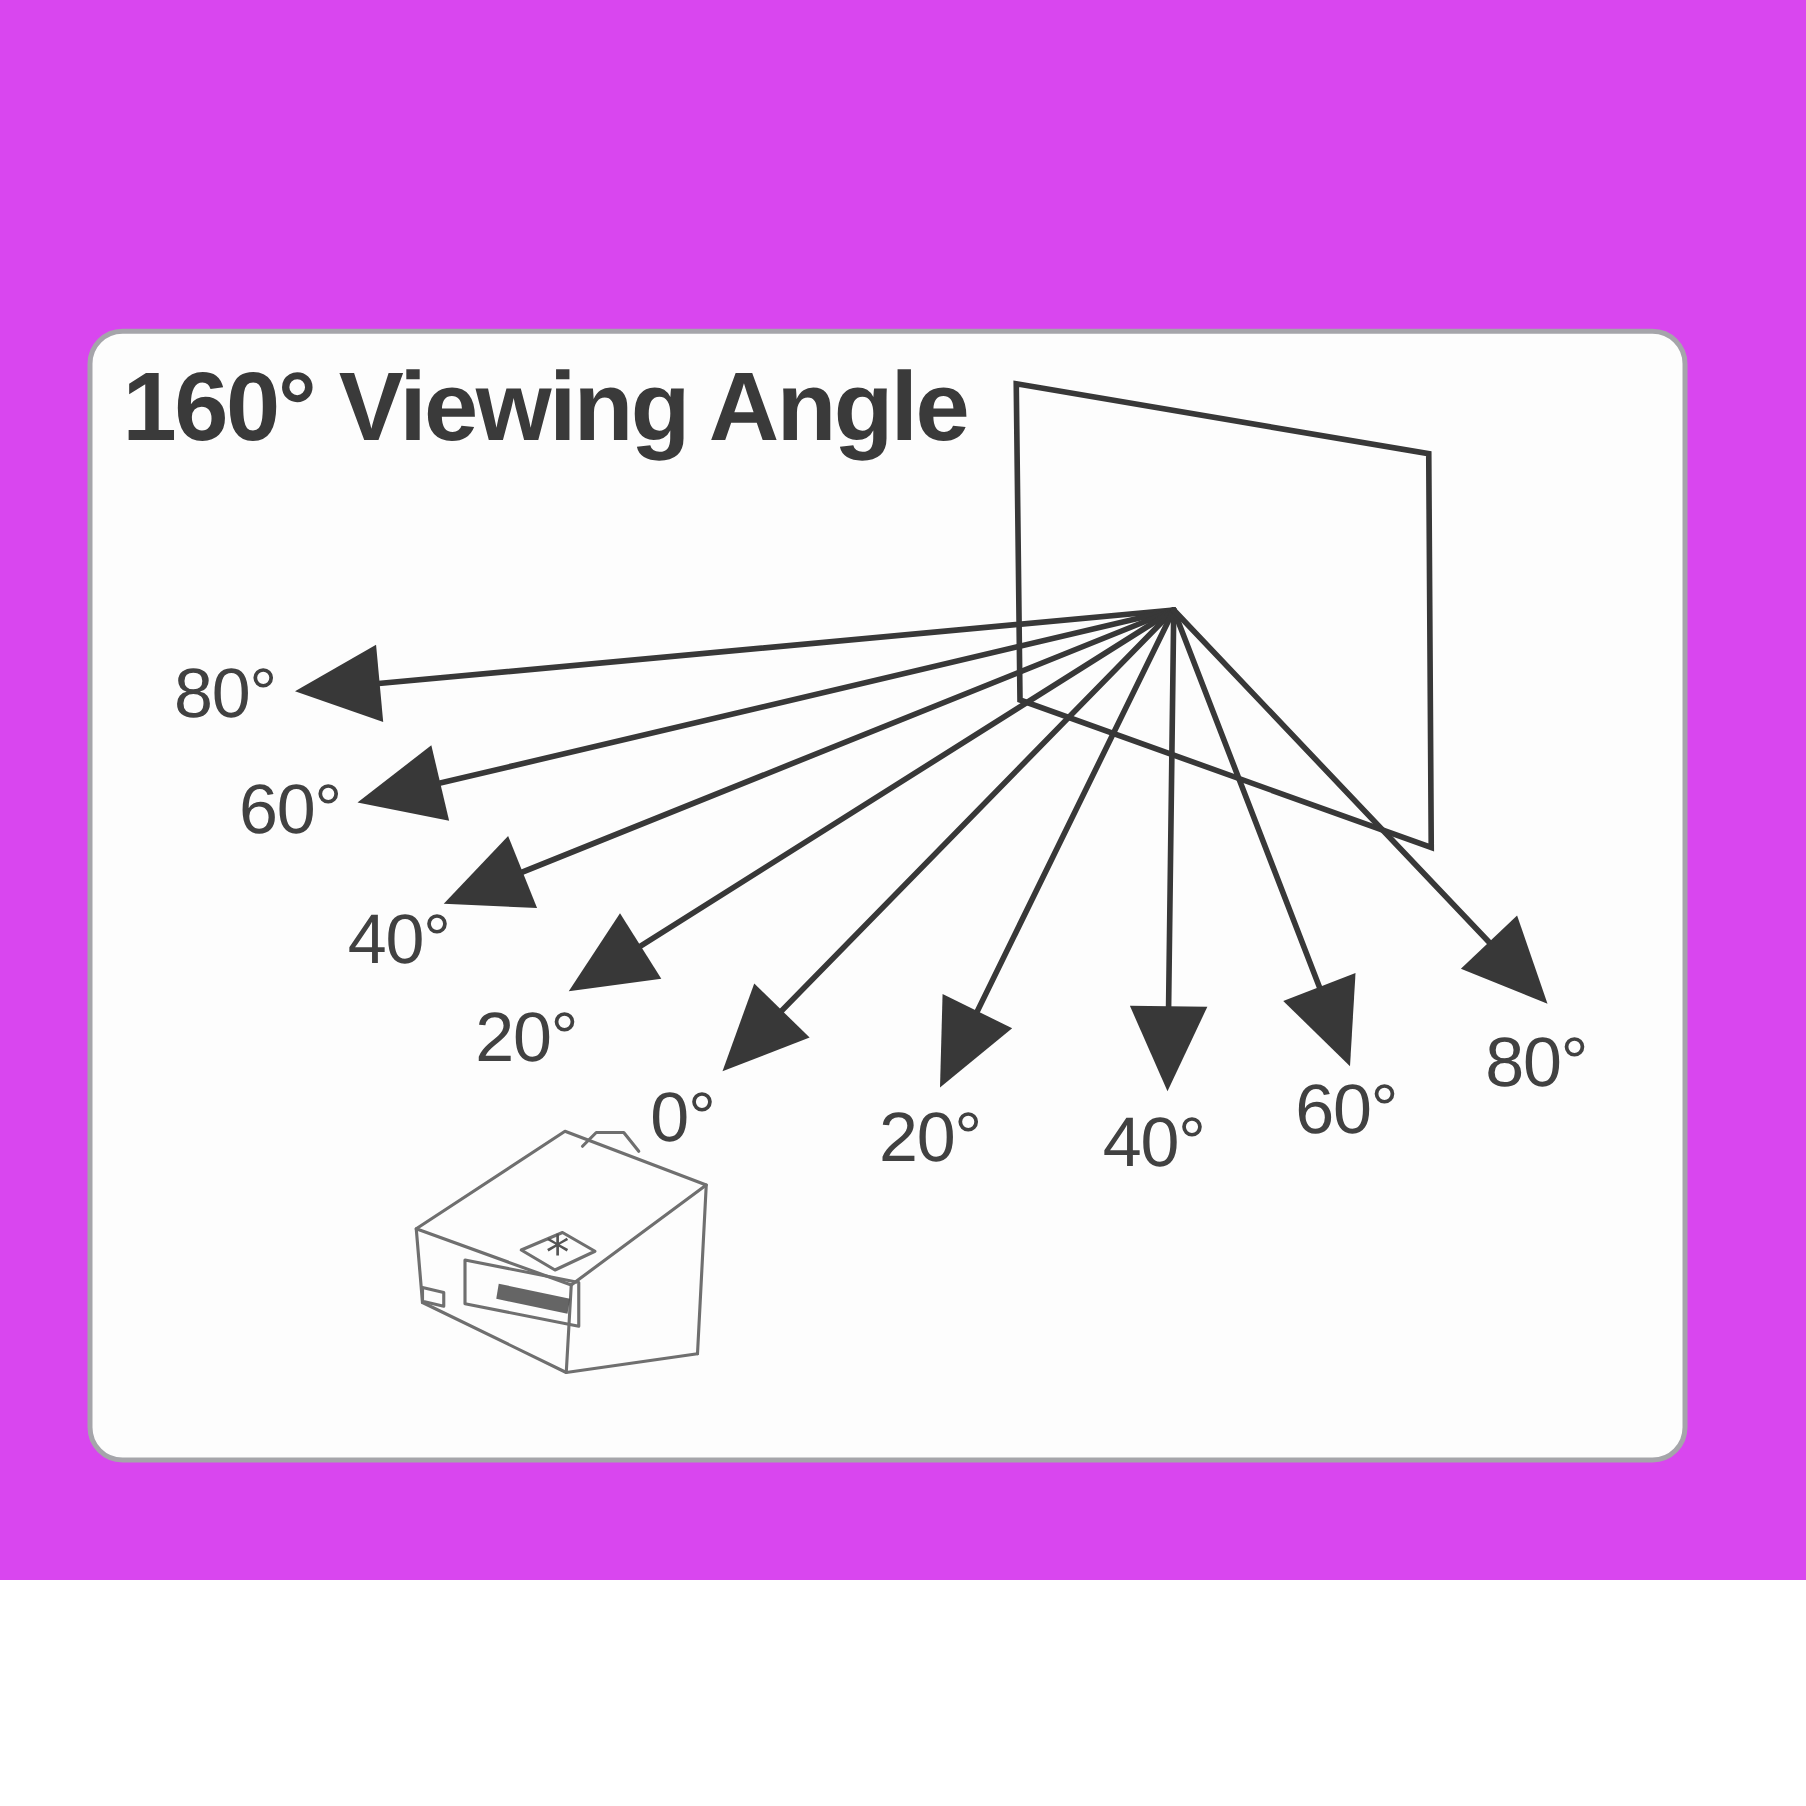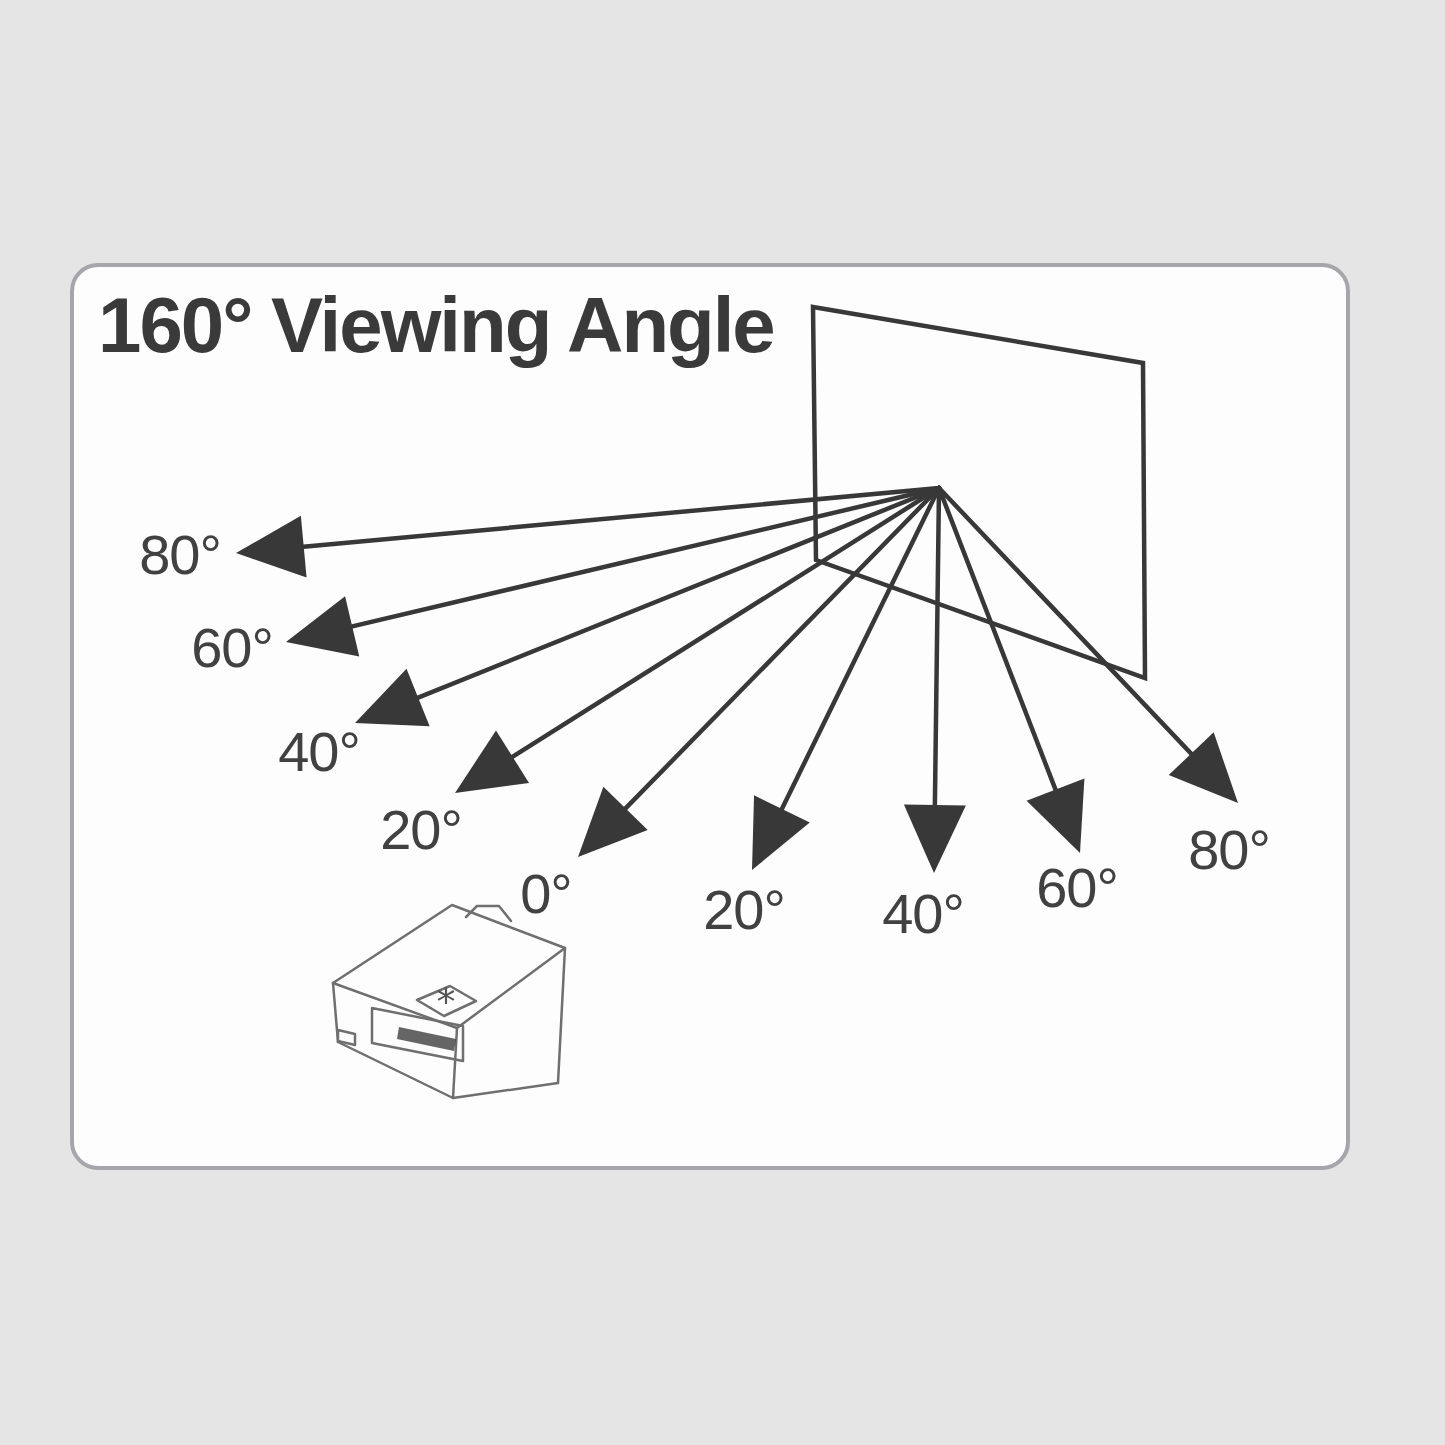--- a/index.html
+++ b/index.html
@@ -7,22 +7,22 @@
     padding: 0;
     background: #ffffff;
     width: 1445px;
     height: 1445px;
     overflow: hidden;
     font-family: "Liberation Sans", sans-serif;
   }
   #stage {
     position: relative;
     width: 1445px;
-    height: 1445px;
-    background: #e5e5e5;
+    height: 1264px;
+    background: #d946ef;
   }
   svg { display: block; }
   .title-text {
     font-family: "Liberation Sans", sans-serif;
     font-weight: bold;
     font-size: 78px;
     letter-spacing: -2px;
   }
   .angle-label {
     font-family: "Liberation Sans", sans-serif;

